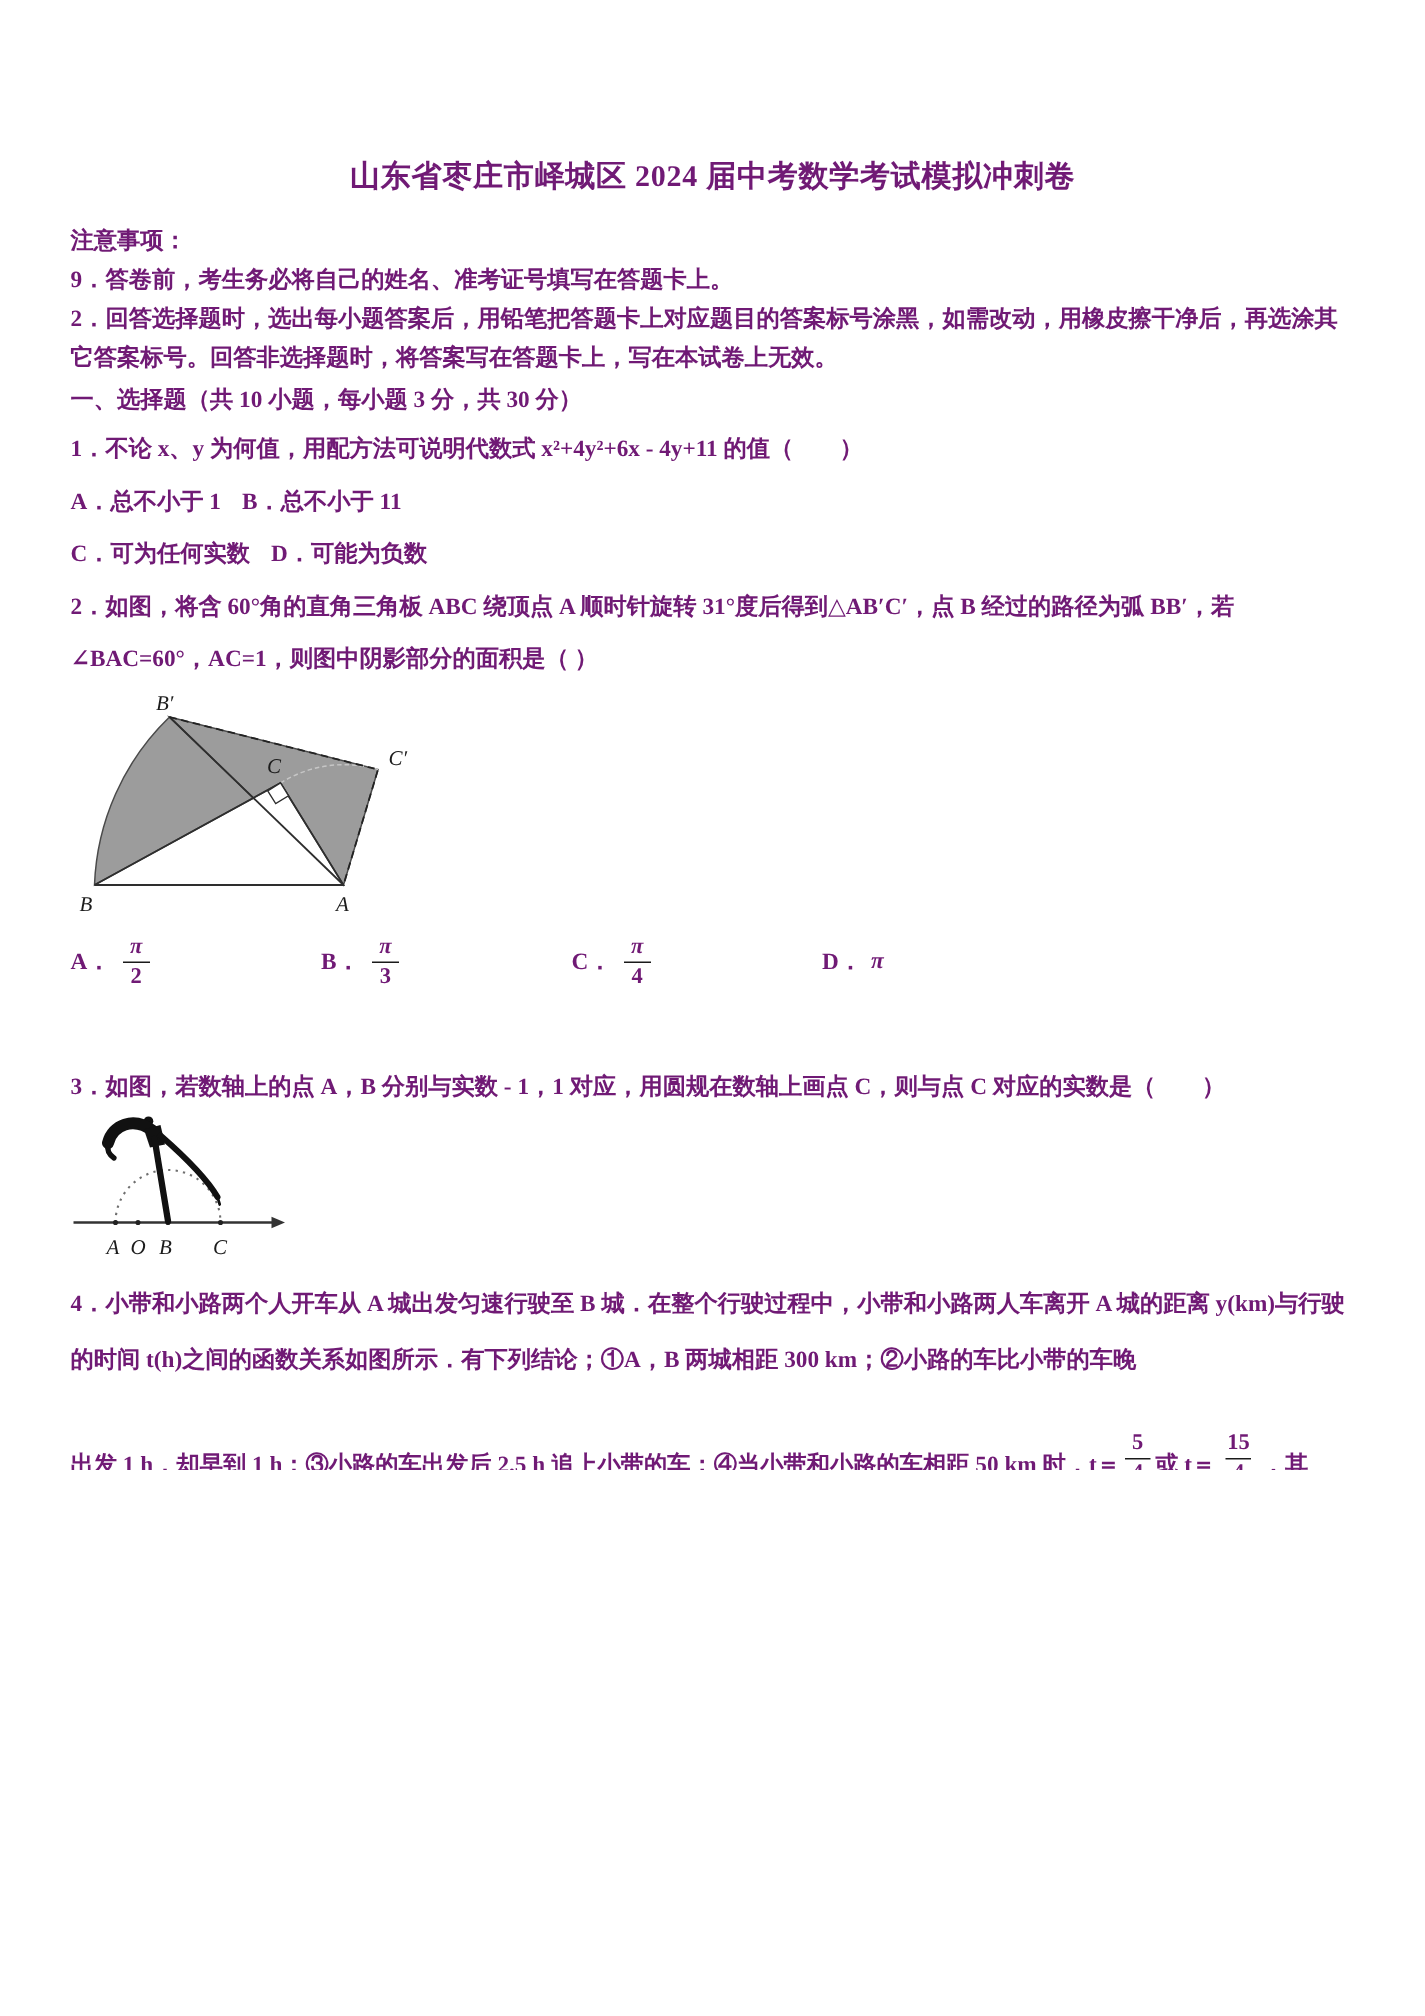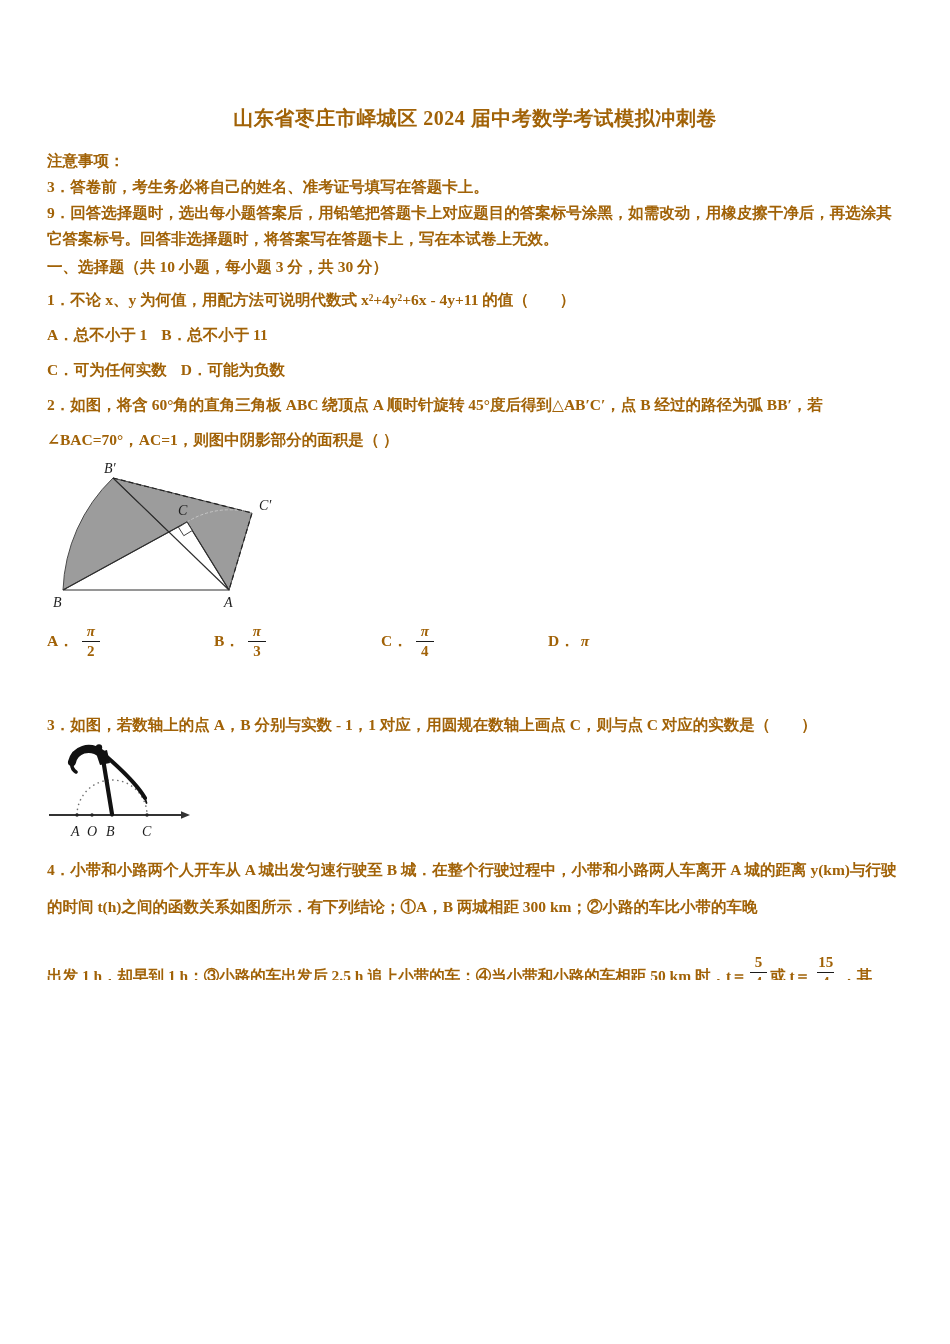--- a/index.html
+++ b/index.html
@@ -4,21 +4,21 @@
 <style>
   html,body{margin:0;padding:0;background:#ffffff;}
   .page{
     position:relative;
     width:950px;height:980px;
     margin:0 auto;
     background:#ffffff;
     box-sizing:border-box;
     padding:104px 47px 0 47px;
     font-family:"Liberation Serif","DejaVu Serif",serif;
-    color:#a16207;
+    color:#701a75;
     font-size:15.5px;
     font-weight:600;
   }
   .title{
     margin:0;
     font-size:20px;
     line-height:28px;
     text-align:center;
     font-weight:700;
     letter-spacing:0.5px;
@@ -58,37 +58,37 @@
 </style>
 </head>
 <body>
 
 <div class="page">
 
   <h1 class="title">山东省枣庄市峄城区 2024 届中考数学考试模拟冲刺卷</h1>
 
   <div class="notice">
     <p>注意事项：</p>
-    <p>3．答卷前，考生务必将自己的姓名、准考证号填写在答题卡上。</p>
-    <p>9．回答选择题时，选出每小题答案后，用铅笔把答题卡上对应题目的答案标号涂黑，如需改动，用橡皮擦干净后，再选涂其它答案标号。回答非选择题时，将答案写在答题卡上，写在本试卷上无效。</p>
+    <p>9．答卷前，考生务必将自己的姓名、准考证号填写在答题卡上。</p>
+    <p>2．回答选择题时，选出每小题答案后，用铅笔把答题卡上对应题目的答案标号涂黑，如需改动，用橡皮擦干净后，再选涂其它答案标号。回答非选择题时，将答案写在答题卡上，写在本试卷上无效。</p>
   </div>
 
   <p class="section-heading">一、选择题（共 10 小题，每小题 3 分，共 30 分）</p>
 
   <p class="stem q1-stem">1．不论 x、y 为何值，用配方法可说明代数式 x²+4y²+6x - 4y+11 的值（　　）</p>
   <div class="q1-row">
     <span>A．总不小于 1</span>
     <span>B．总不小于 11</span>
   </div>
   <div class="q1-row">
     <span>C．可为任何实数</span>
     <span>D．可能为负数</span>
   </div>
 
-  <p class="stem q2-stem">2．如图，将含 60°角的直角三角板 ABC 绕顶点 A 顺时针旋转 45°度后得到△AB′C′，点 B 经过的路径为弧 BB′，若∠BAC=70°，AC=1，则图中阴影部分的面积是（ ）</p>
+  <p class="stem q2-stem">2．如图，将含 60°角的直角三角板 ABC 绕顶点 A 顺时针旋转 31°度后得到△AB′C′，点 B 经过的路径为弧 BB′，若∠BAC=60°，AC=1，则图中阴影部分的面积是（ ）</p>
 
   <div class="fig2-wrap">
     <svg width="260" height="158" viewBox="0 0 260 158">
 
       <path d="M16,131 A164,164 0 0 1 66,19 L122,73 Z" fill="#9c9c9c" stroke="#4a4a4a" stroke-width="1"></path>
 
       <path d="M66,19 L205,54 L182,131 L140,63 L122,73 Z" fill="#9c9c9c" stroke="#4a4a4a" stroke-width="1"></path>
 
       <path d="M140,63 A80,80 0 0 1 205,54" fill="none" stroke="#c6c6c6" stroke-width="1" stroke-dasharray="3,2"></path>
 

